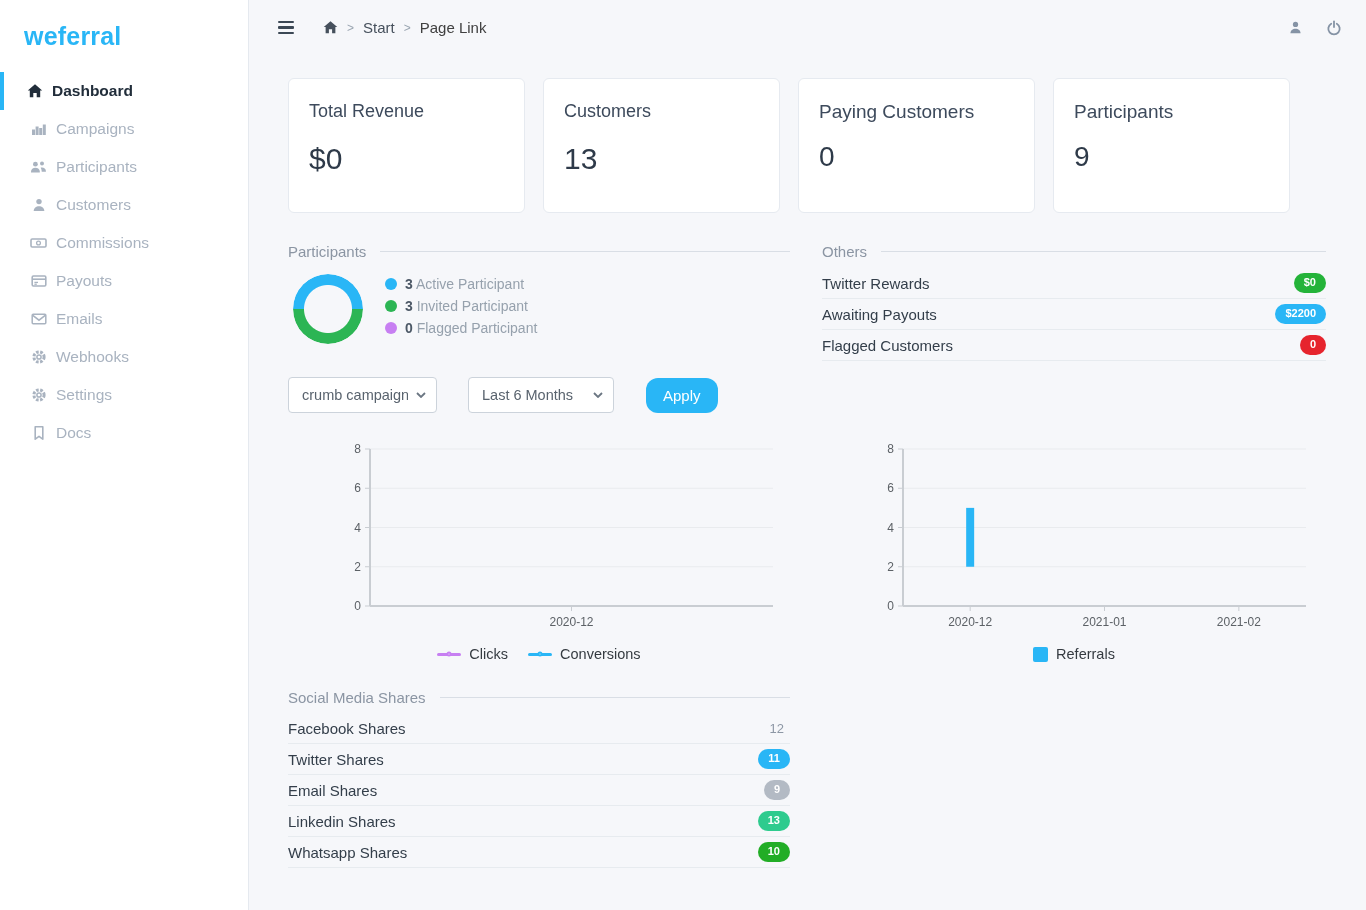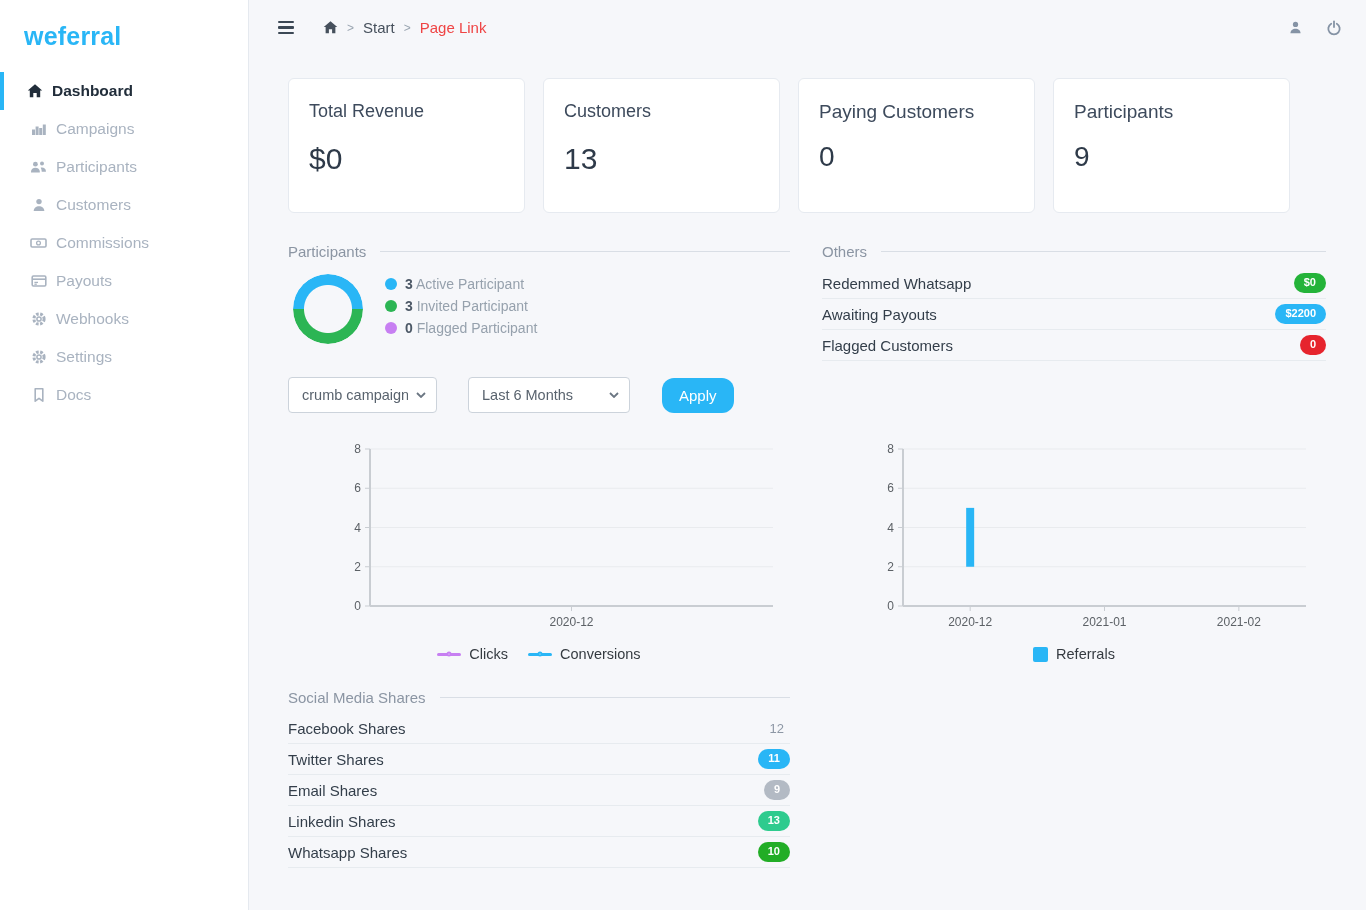--- a/index.html
+++ b/index.html
@@ -19,21 +19,21 @@
 
   
   .main { flex:1; display:flex; flex-direction:column; }
   .topbar { height:55px; display:flex; align-items:center; padding:0 24px 0 27px; }
   .hamburger { background:none; border:none; cursor:pointer; display:flex; flex-direction:column; gap:3px; padding:4px 2px; }
   .hamburger i { display:block; width:16px; height:2.4px; background:#3c4855; border-radius:1px; }
   .breadcrumb { display:flex; align-items:center; gap:9px; margin-left:27px; font-size:15px; }
   .bc-home { display:inline-flex; cursor:pointer; }
   .bc-sep { color:#9aa5b1; font-size:12px; }
   .bc-item { color:#46505c; cursor:pointer; }
-  .bc-item.muted { color:#ef4444; cursor:default; }
+  .bc-item.muted { color:#404040; cursor:default; }
   .topbar-right { margin-left:auto; display:flex; align-items:center; gap:23px; }
   .tb-icon { display:inline-flex; cursor:pointer; }
 
   .content { padding:23px 40px 0 39px; }
 
   
   .cards { display:flex; gap:18px; }
   .card { width:237px; height:135px; background:#fff; border:1px solid #e6eaf0; border-radius:6px; padding:22px 20px; }
   .card-label { font-size:19px; color:#3d4a5c; }
   .card-value { font-size:28px; color:#2e3a49; margin-top:18px; }
@@ -60,21 +60,21 @@
   .dot { width:12px; height:12px; border-radius:50%; display:inline-block; }
   .cnt { color:#4c5866; }
   .lbl { color:#96a1ad; }
 
   
   .filters { display:flex; align-items:center; margin-top:33px; }
   .select { position:relative; height:36px; width:149px; background:#fff; border:1px solid #ccd3db; border-radius:4px;
             display:flex; align-items:center; padding:0 28px 0 13px; font-size:14.5px; color:#59636e; cursor:pointer; }
   .select .sel-text { overflow:hidden; white-space:nowrap; }
   .select .chev { position:absolute; right:10px; top:50%; transform:translateY(-50%); display:inline-flex; }
-  .select2 { width:162px; margin-left:31px;align-items:center; }
+  .select2 { width:146px; margin-left:31px;align-items:center; }
   .apply { margin-left:32px; height:35px; padding:0 17px; background:#29b6f6; color:#fff; border:none; border-radius:12px;
            font-size:15px; font-family:inherit; cursor:pointer; }
 
   
   .chart-block { position:absolute; left:0; top:201px; width:100%; }
   svg.chart text { font-family:"Liberation Sans", sans-serif; font-size:12px; fill:#5c6166; }
   .chart-legend { display:flex; justify-content:center; align-items:center; gap:20px; margin-top:6px;
                   font-size:14.5px; color:#353b41; }
   .leg-item { display:inline-flex; align-items:center; gap:8px; cursor:pointer; }
   .lm { position:relative; width:24px; height:11px; display:inline-block; }
@@ -165,20 +165,29 @@
         <svg width="16" height="16" viewBox="0 0 16 16">
             <rect x="1.2" y="3" width="13.6" height="10" rx="1.2" fill="none" stroke="currentColor" stroke-width="1.6"></rect>
             <line x1="1.2" y1="6.2" x2="14.8" y2="6.2" stroke="currentColor" stroke-width="1.6"></line>
             <line x1="3.4" y1="9.4" x2="7" y2="9.4" stroke="currentColor" stroke-width="1.3"></line>
             <line x1="3.4" y1="11.2" x2="5.8" y2="11.2" stroke="currentColor" stroke-width="1.3"></line>
           </svg>
       </span>
       <span class="nav-label">Payouts</span>
     </a>
 
+    <a class="nav-item">
+      <span class="nav-icon">
+        <svg width="16" height="16" viewBox="0 0 16 16">
+            <rect x="1.2" y="3.3" width="13.6" height="9.4" rx="1" fill="none" stroke="currentColor" stroke-width="1.5"></rect>
+            <path d="M1.8 4.3 8 9.2 14.2 4.3" fill="none" stroke="currentColor" stroke-width="1.5"></path>
+          </svg>
+      </span>
+      <span class="nav-label">Emails</span>
+    </a>
 
     <a class="nav-item">
       <span class="nav-icon">
         <svg width="16" height="16" viewBox="0 0 16 16">
             <circle cx="8" cy="8" r="5.1" fill="none" stroke="currentColor" stroke-width="3" stroke-dasharray="2.6 1.5"></circle>
             <circle cx="8" cy="8" r="2.1" fill="none" stroke="currentColor" stroke-width="1.5"></circle>
           </svg>
       </span>
       <span class="nav-label">Webhooks</span>
     </a>
@@ -381,21 +390,21 @@
 
       <div class="col col-right">
 
         <div class="section-head">
           <span class="section-title">Others</span>
           <span class="section-rule"></span>
         </div>
 
         <ul class="kv-list others-list">
           <li>
-            <span>Redemmed Whatsapp</span>
+            <span>Twitter Rewards</span>
             <span class="badge" style="background: rgb(36, 179, 57);">$0</span>
           </li>
           <li>
             <span>Awaiting Payouts</span>
             <span class="badge" style="background: rgb(41, 182, 246);">$2200</span>
           </li>
           <li>
             <span>Flagged Customers</span>
             <span class="badge" style="background: rgb(230, 36, 45);">0</span>
           </li>

